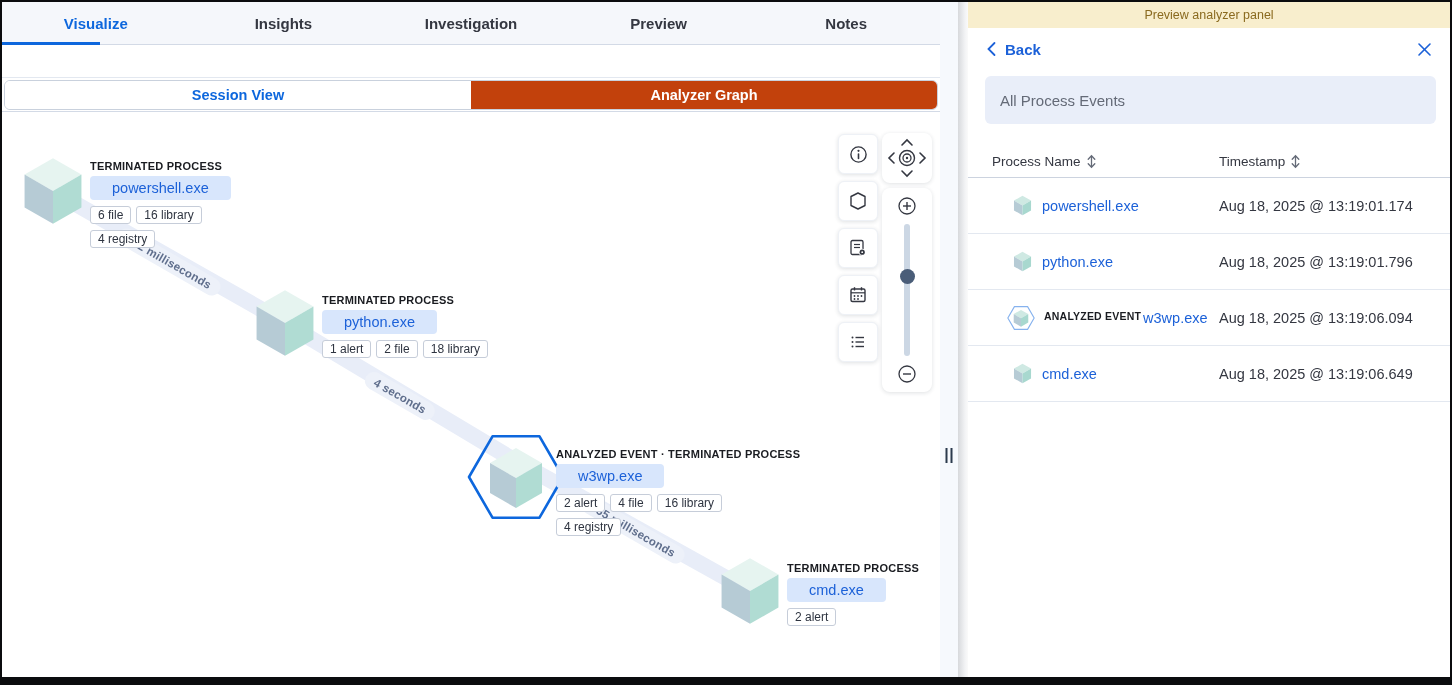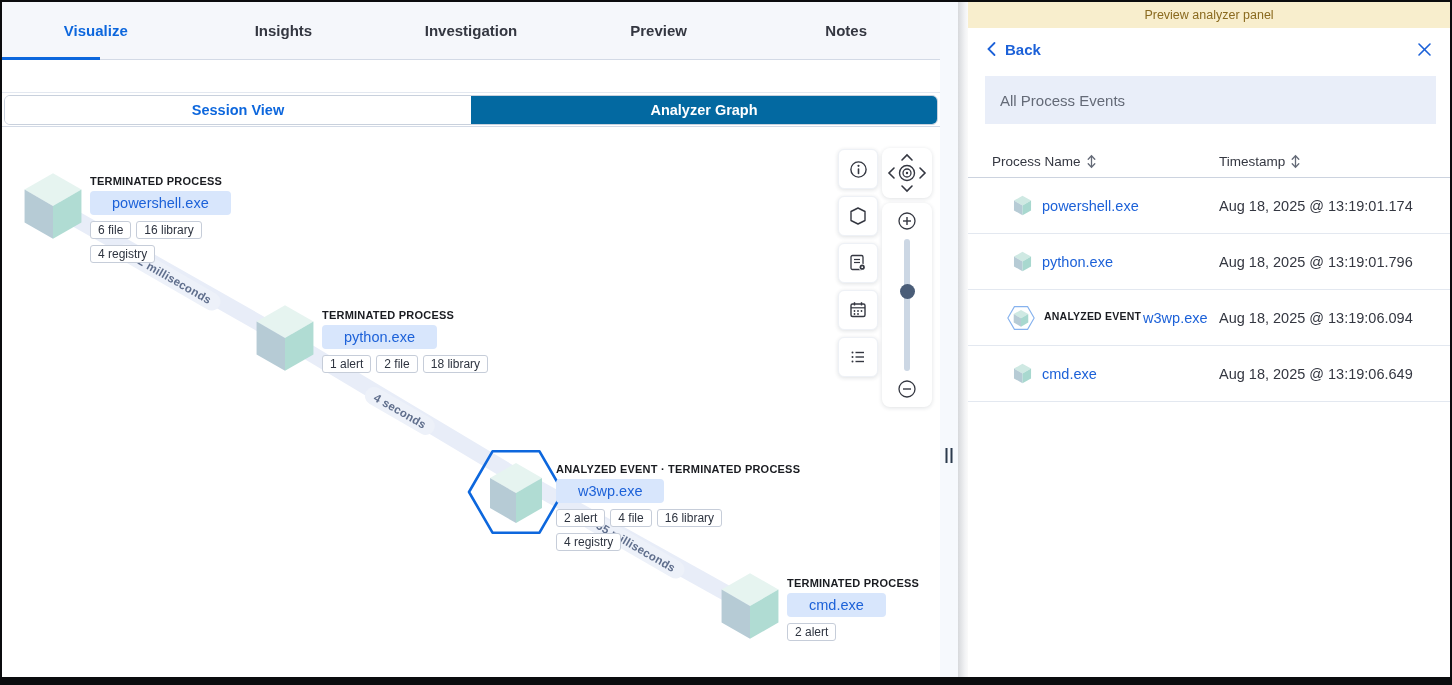--- a/index.html
+++ b/index.html
@@ -10,34 +10,34 @@
   }
   .frame {
     position:relative; width:1452px; height:685px;
     border:2px solid #0b0c0e; background:#fff; display:flex;
   }
   .bottom-bar { position:absolute; left:0; right:0; bottom:0; height:6px; background:#0b0c0e; z-index:50; }
 
   
   .left-col { width:938px; height:100%; display:flex; flex-direction:column; background:#fff; }
 
-  .tabbar { height:58px; display:flex; background:#f5f7fb; border-bottom:1px solid #d3dae6; flex:none; }
+  .tabbar { height:43px; display:flex; background:#f5f7fb; border-bottom:1px solid #d3dae6; flex:none; }
   .tab { flex:1; display:flex; align-items:center; justify-content:center;
          font-size:15px; font-weight:700; color:#343741; position:relative; cursor:pointer; }
   .tab.active { color:#0d67dd; }
   .tab.active::after { content:""; position:absolute; left:0; bottom:-1px; width:52%; height:3px; background:#0d67dd; }
 
   .subbar { height:33px; background:#fff; border-bottom:1px solid #e3e8f0; flex:none; }
 
   .toggle-row { height:34px; padding:2px 2px; border-bottom:1px solid #d3dae6; flex:none; }
   .toggle { height:30px; display:flex; border:1px solid #c9d1dd; border-radius:6px; overflow:hidden; }
   .toggle-opt { flex:1; display:flex; align-items:center; justify-content:center;
                 font-size:14.5px; font-weight:600; cursor:pointer; }
   .toggle-opt.plain { background:#fff; color:#0d67dd; }
-  .toggle-opt.selected { background:#0369a1; color:#fff; }
+  .toggle-opt.selected { background:#c2410c; color:#fff; }
 
   .graph-area { position:relative; flex:1; background:#fff; overflow:hidden; }
 
   .edge { position:absolute; height:16px; background:#e8edf8; border-radius:8px; transform-origin:0 50%; }
   .edge-label { position:absolute; transform:translate(-50%,-50%) rotate(30deg);
                 background:#edf1f9; color:#5f6e8c; font-weight:700; font-size:11.5px;
                 padding:3px 10px; border-radius:10px; white-space:nowrap; z-index:3; letter-spacing:.02em; }
 
   .node { position:absolute; z-index:4; }
   .node-info { position:absolute; }
@@ -70,21 +70,21 @@
 
   
   .right-panel { flex:1; height:100%; background:#fff; display:flex; flex-direction:column; }
   .banner { height:26px; background:#f8eecd; color:#8a6a1f; font-size:12.5px;
             display:flex; align-items:center; justify-content:center; flex:none; }
   .back-row { height:42px; display:flex; align-items:center; padding:0 18px; flex:none; }
   .back-link { display:flex; align-items:flex-start; gap:8px; color:#1c61d8; font-size:15px; font-weight:600; cursor:pointer; }
   .spacer { flex:1; }
   .close-btn { cursor:pointer; display:flex; align-items:center; }
 
-  .panel-title { margin:6px 14px 22px 17px; height:48px; background:#e9eef9; border-radius:0;
+  .panel-title { margin:6px 14px 22px 17px; height:48px; background:#e9eef9; border-radius:6px;
                  display:flex; align-items:center; padding:0 15px; font-size:15px; color:#646a77; flex:none; }
 
   .ptable { margin:0; flex:none; }
   .thead { display:flex; align-items:center; height:32px; border-bottom:1px solid #ccd3df; }
   .th { display:flex; align-items:center; gap:5px; font-size:13.5px; font-weight:500; color:#343741; cursor:pointer; }
   .th-name { width:251px; padding-left:24px; }
   .trow { display:flex; align-items:center; height:56px; border-bottom:1px solid #e3e8f0; }
   .td-name { width:251px; padding-left:44px; display:flex; align-items:center; gap:9px; }
   .td-name.analyzed { padding-left:39px; }
   .proc-link { color:#1c61d8; font-size:14.5px; cursor:pointer; }

